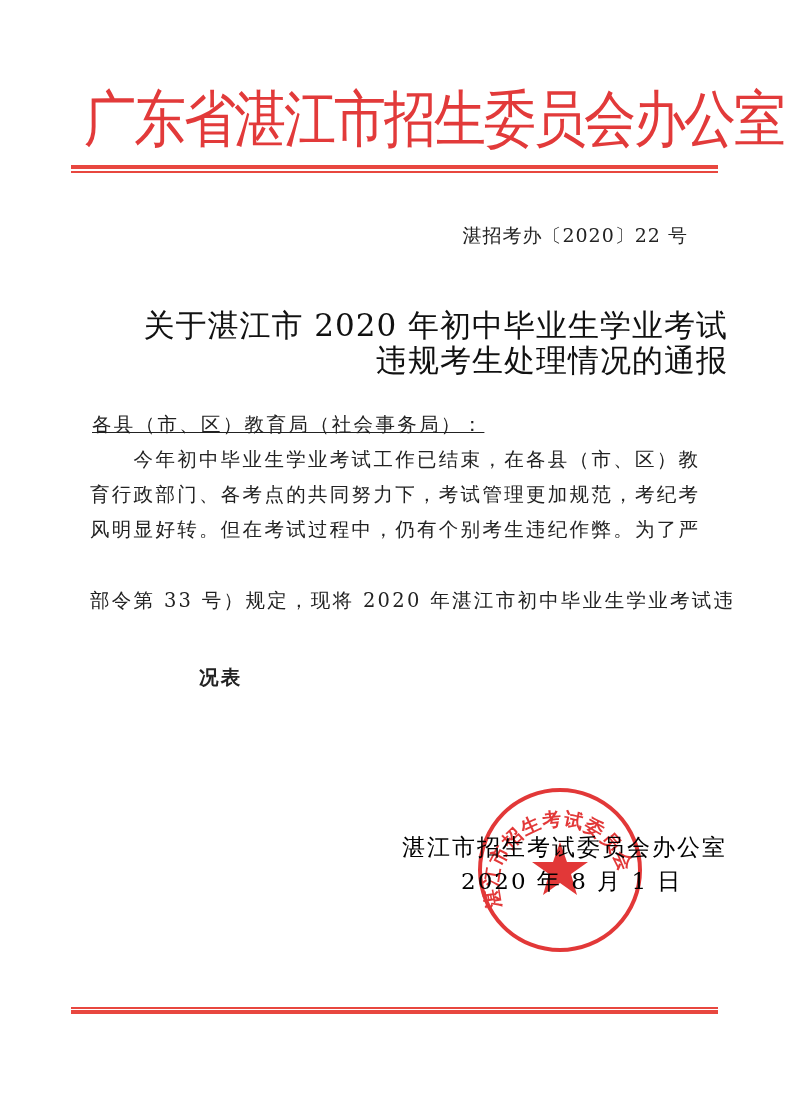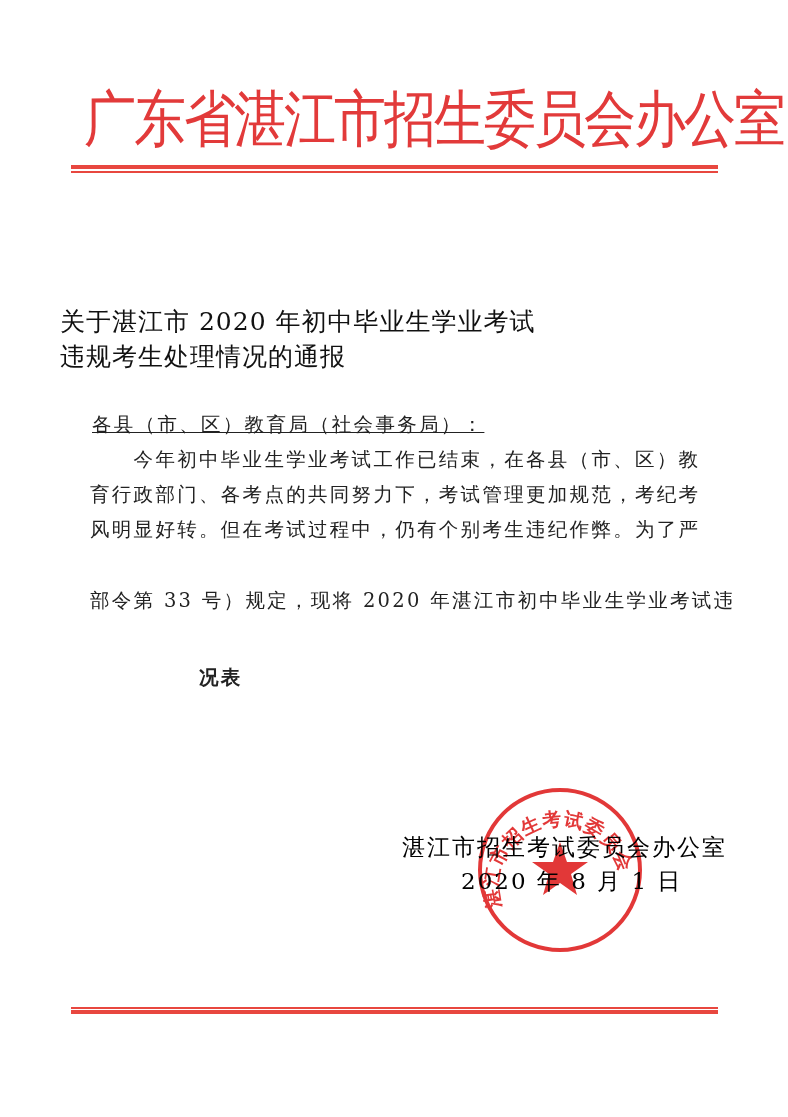--- a/index.html
+++ b/index.html
@@ -11,22 +11,22 @@
     color:#e23a3a; font-size:52px; line-height:70px; letter-spacing:-2px;
     text-align:center; white-space:nowrap; transform:scaleY(1.18); transform-origin:center;
   }
   .rule { position:absolute; left:71px; width:647px; background:#e8473f; }
   .docnum {
     position:absolute; right:100px; top:223px;
     font-family:"DejaVu Serif","Liberation Serif",serif; font-size:19px; color:#222;
     letter-spacing:1px; white-space:nowrap;
   }
   .title {
-    position:absolute; left:60px; width:668px; text-align:left;
-    font-family:"DejaVu Serif","Liberation Serif",serif; font-size:25px; color:#111;
+    position:absolute; left:60px; width:668px; text-align:right;
+    font-family:"DejaVu Serif","Liberation Serif",serif; font-size:31px; color:#111;
     letter-spacing:1px; white-space:nowrap;
   }
   .body-text {
     position:absolute; left:90px; width:600px;
     font-family:"DejaVu Serif","Liberation Serif",serif; font-size:19.5px; color:#222;
     white-space:nowrap; letter-spacing:2.3px;
   }
   .sign {
     position:absolute; font-family:"DejaVu Serif","Liberation Serif",serif;
     font-size:23px; color:#000000; white-space:nowrap; letter-spacing:2px; z-index:3;
@@ -36,20 +36,21 @@
 </head>
 <body>
 
 <div class="page">
 
   <div class="masthead">广东省湛江市招生委员会办公室</div>
 
   <div class="rule" style="top:165px;height:4px;"></div>
   <div class="rule" style="top:171px;height:1.5px;"></div>
 
+  <div class="docnum">湛招考办〔2020〕22 号</div>
 
   <div class="title" style="top:305px;">关于湛江市 2020 年初中毕业生学业考试</div>
   <div class="title" style="top:340px;">违规考生处理情况的通报</div>
 
   <div class="body-text" style="top:411px;left:92px;text-decoration:underline;">各县（市、区）教育局（社会事务局）：</div>
 
   <div class="body-text" style="top:446px;">　　今年初中毕业生学业考试工作已结束，在各县（市、区）教</div>
   <div class="body-text" style="top:481px;">育行政部门、各考点的共同努力下，考试管理更加规范，考纪考</div>
   <div class="body-text" style="top:516px;">风明显好转。但在考试过程中，仍有个别考生违纪作弊。为了严</div>
   <div class="body-text" style="top:587px;">部令第 33 号）规定，现将 2020 年湛江市初中毕业生学业考试违</div>

